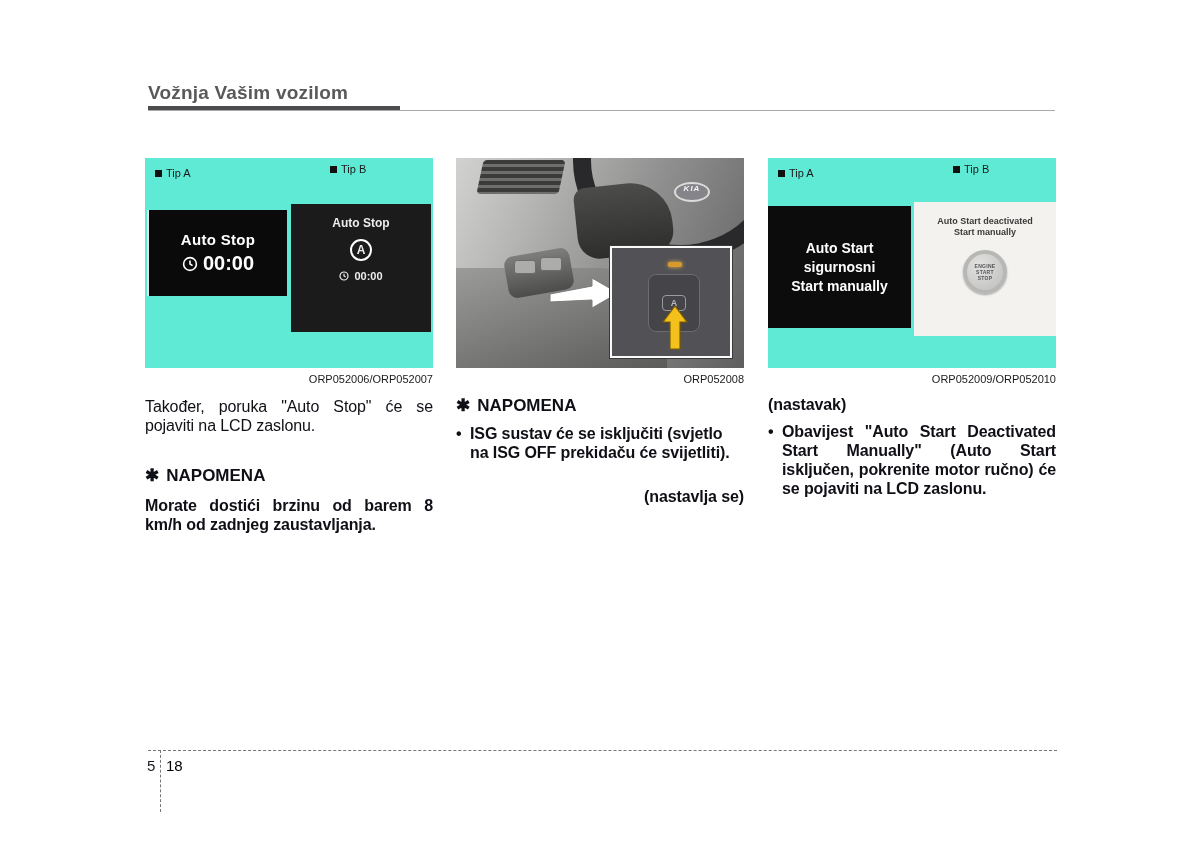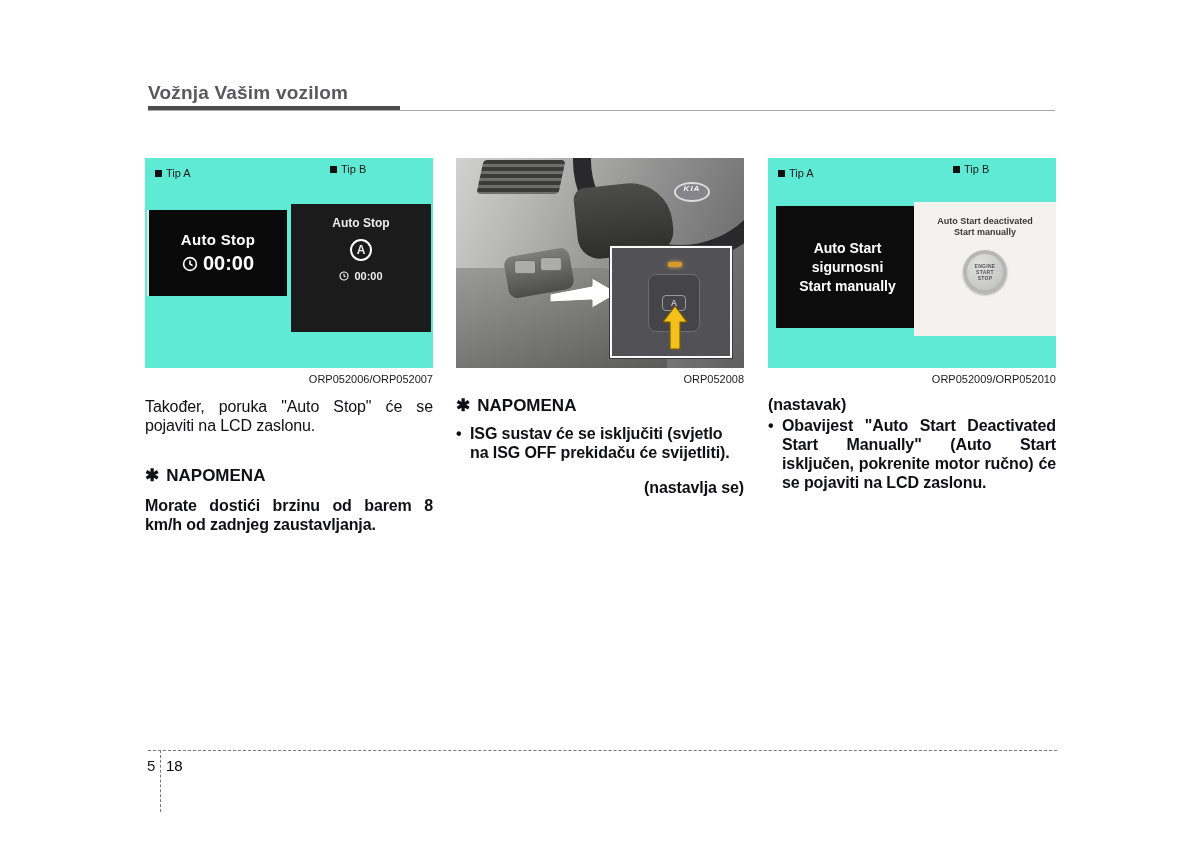--- a/index.html
+++ b/index.html
@@ -39,22 +39,22 @@
   
   .body-text { font-size:16px; line-height:19px; color:#0f0f16; letter-spacing:-0.1px; }
   .bold { font-weight:bold; }
   .justify { text-align:justify; }
   .para1 { margin-top:10px; }
   .note-head { display:flex; align-items:center; gap:7px; font-size:17px; font-weight:bold; color:#0f0f16; }
   .col1 .note-head { margin-top:30px; margin-bottom:10px; }
   .col2 .note-head { margin-top:8px;  margin-bottom:8px; }
   .bullet-item { position:relative; padding-left:14px; margin-top:2px; }
   .bullet-item .bullet-char { position:absolute; left:0; top:0; }
-  .continued { margin-top:16px; text-align:right; }
-  .continued-from { margin-top:8px; margin-bottom:2px; }
+  .continued { margin-top:25px; text-align:right; }
+  .continued-from { margin-top:8px; margin-bottom:8px; }
 
   
   .photo { position:relative; width:288px; height:210px; overflow:hidden;
            background:linear-gradient(115deg,#d2d2d0 0%,#b5b5b3 25%,#909090 55%,#5e5e5e 100%); }
   .vents { position:absolute; left:24px; top:2px; width:82px; height:34px; border-radius:4px; transform:skewX(-12deg);
            background:repeating-linear-gradient(180deg,#3b3b39 0 4px,#6e6e6c 4px 7px); }
   .wheel { position:absolute; right:-44px; top:-100px; width:215px; height:205px; border:18px solid #29292b; border-radius:50%; }
   .steer-col { position:absolute; left:120px; top:26px; width:96px; height:72px; border-radius:12px 42px 22px 22px;
                background:linear-gradient(180deg,#4c4c4a,#2d2d2b); transform:rotate(-6deg); }
   .kia-badge { position:absolute; right:34px; top:24px; width:36px; height:20px; border:2px solid #dcdcda; border-radius:50%;
@@ -71,21 +71,21 @@
            box-shadow:0 0 0 1px #3a3a3a; }
   .inset-btn { position:absolute; left:36px; top:26px; width:52px; height:58px; background:#454449; border:1px solid #6c6b70; border-radius:8px;
                display:flex; align-items:center; justify-content:center; }
   .inset-btn .glyph { width:24px; height:16px; border:1.5px solid #9a99a0; border-radius:4px; display:flex; align-items:center; justify-content:center;
                       color:#b9b8c0; font-size:9px; font-weight:bold; }
   .amber-light { position:absolute; left:56px; top:14px; width:14px; height:5px; background:#d89a2c; border-radius:2px; box-shadow:0 0 4px #e8b34a; }
   .yellow-arrow { position:absolute; left:50px; top:58px; }
 
   
   .scr-a3 { position:absolute; left:0; top:48px; width:143px; height:122px; background:#0c0c0c; color:#fff;
-            display:flex; flex-direction:column; align-items:center; justify-content:center; line-height:19px; font-size:14px; font-weight:600;margin-left:8px; }
+            display:flex; flex-direction:column; align-items:center; justify-content:center; line-height:19px; font-size:14px; font-weight:600; }
   .scr-b3 { position:absolute; left:146px; top:44px; width:142px; height:134px; background:#f3f2ef; color:#333;
             display:flex; flex-direction:column; align-items:center; padding-top:14px; }
   .scr-b3 .small { font-size:9px; line-height:11px; font-weight:600; color:#3a3a3a; }
   .engine-btn { margin-top:12px; width:44px; height:44px; border-radius:50%; border:4px solid #b7b7b5;
                 background:radial-gradient(circle at 35% 30%, #e2e2e0, #bdbdbb); display:flex; flex-direction:column;
                 align-items:center; justify-content:center; box-shadow:0 1px 2px rgba(0,0,0,.35); }
   .engine-btn span { font-size:5px; line-height:6px; color:#55555a; font-weight:bold; letter-spacing:.3px; }
 
   
   .foot-dash { position:absolute; left:148px; top:750px; width:909px; border-top:1px dashed #77777a; }

